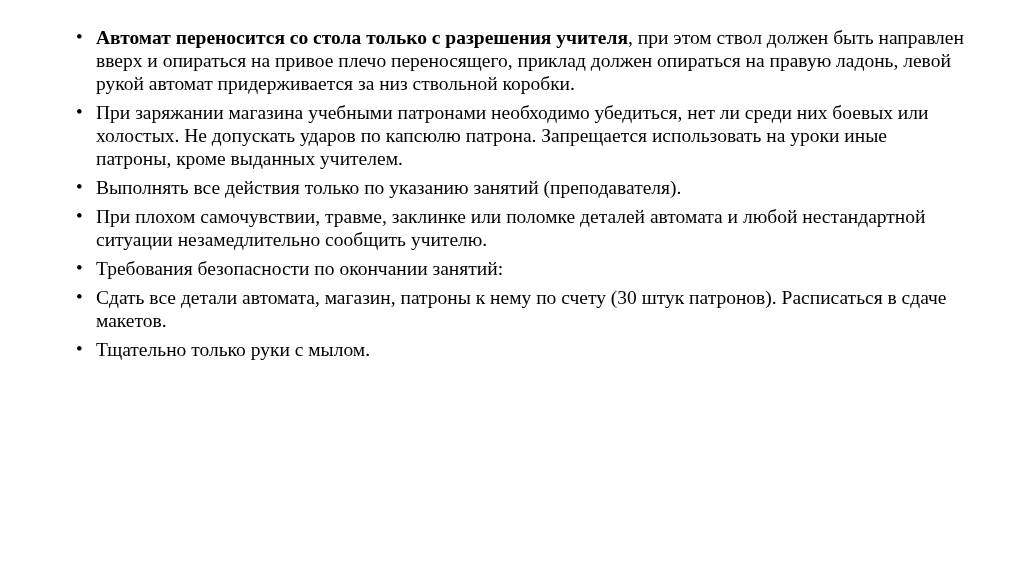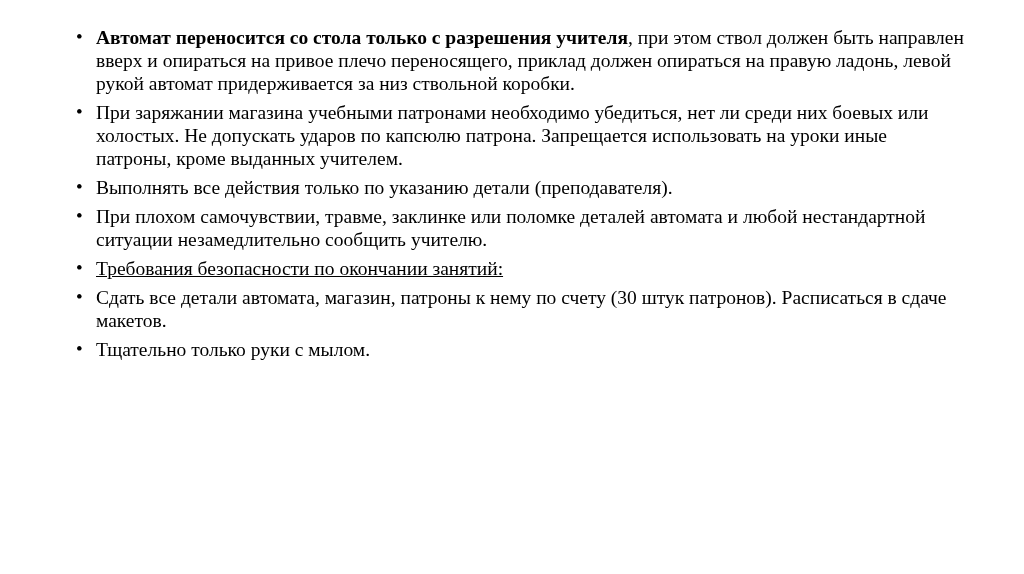--- a/index.html
+++ b/index.html
@@ -42,39 +42,38 @@
     line-height: 1.18;
   }
   .bullet-text {
     display: block;
   }
   .lead-bold {
     font-weight: bold;
     margin-top: 24px;
   }
   .underline {
-    text-decoration: underline;
   }
 </style>
 </head>
 <body>
 
 <div class="slide">
   <ul class="bullet-list" id="list">
       <li class="bullet-item">
         <span class="dot">•</span>
         <span class="bullet-text"><span class="lead-bold">Автомат переносится со стола только с разрешения учителя</span><span>, при этом ствол должен быть направлен вверх и опираться на привое плечо переносящего, приклад должен опираться на правую ладонь, левой рукой автомат придерживается за низ ствольной коробки.</span></span>
       </li>
       <li class="bullet-item">
         <span class="dot">•</span>
         <span class="bullet-text"><span>При заряжании магазина учебными патронами необходимо убедиться, нет ли среди них боевых или холостых. Не допускать ударов по капсюлю патрона.  Запрещается использовать на уроки иные патроны, кроме выданных учителем.</span></span>
       </li>
       <li class="bullet-item">
         <span class="dot">•</span>
-        <span class="bullet-text"><span>Выполнять все действия только по указанию детали (преподавателя).</span></span>
+        <span class="bullet-text"><span>Выполнять все действия только по указанию занятий (преподавателя).</span></span>
       </li>
       <li class="bullet-item">
         <span class="dot">•</span>
         <span class="bullet-text"><span>При плохом самочувствии, травме, заклинке или поломке деталей автомата и любой нестандартной ситуации незамедлительно сообщить учителю.</span></span>
       </li>
       <li class="bullet-item">
         <span class="dot">•</span>
         <span class="bullet-text underline"><span>Требования безопасности по окончании занятий:</span></span>
       </li>
       <li class="bullet-item">

